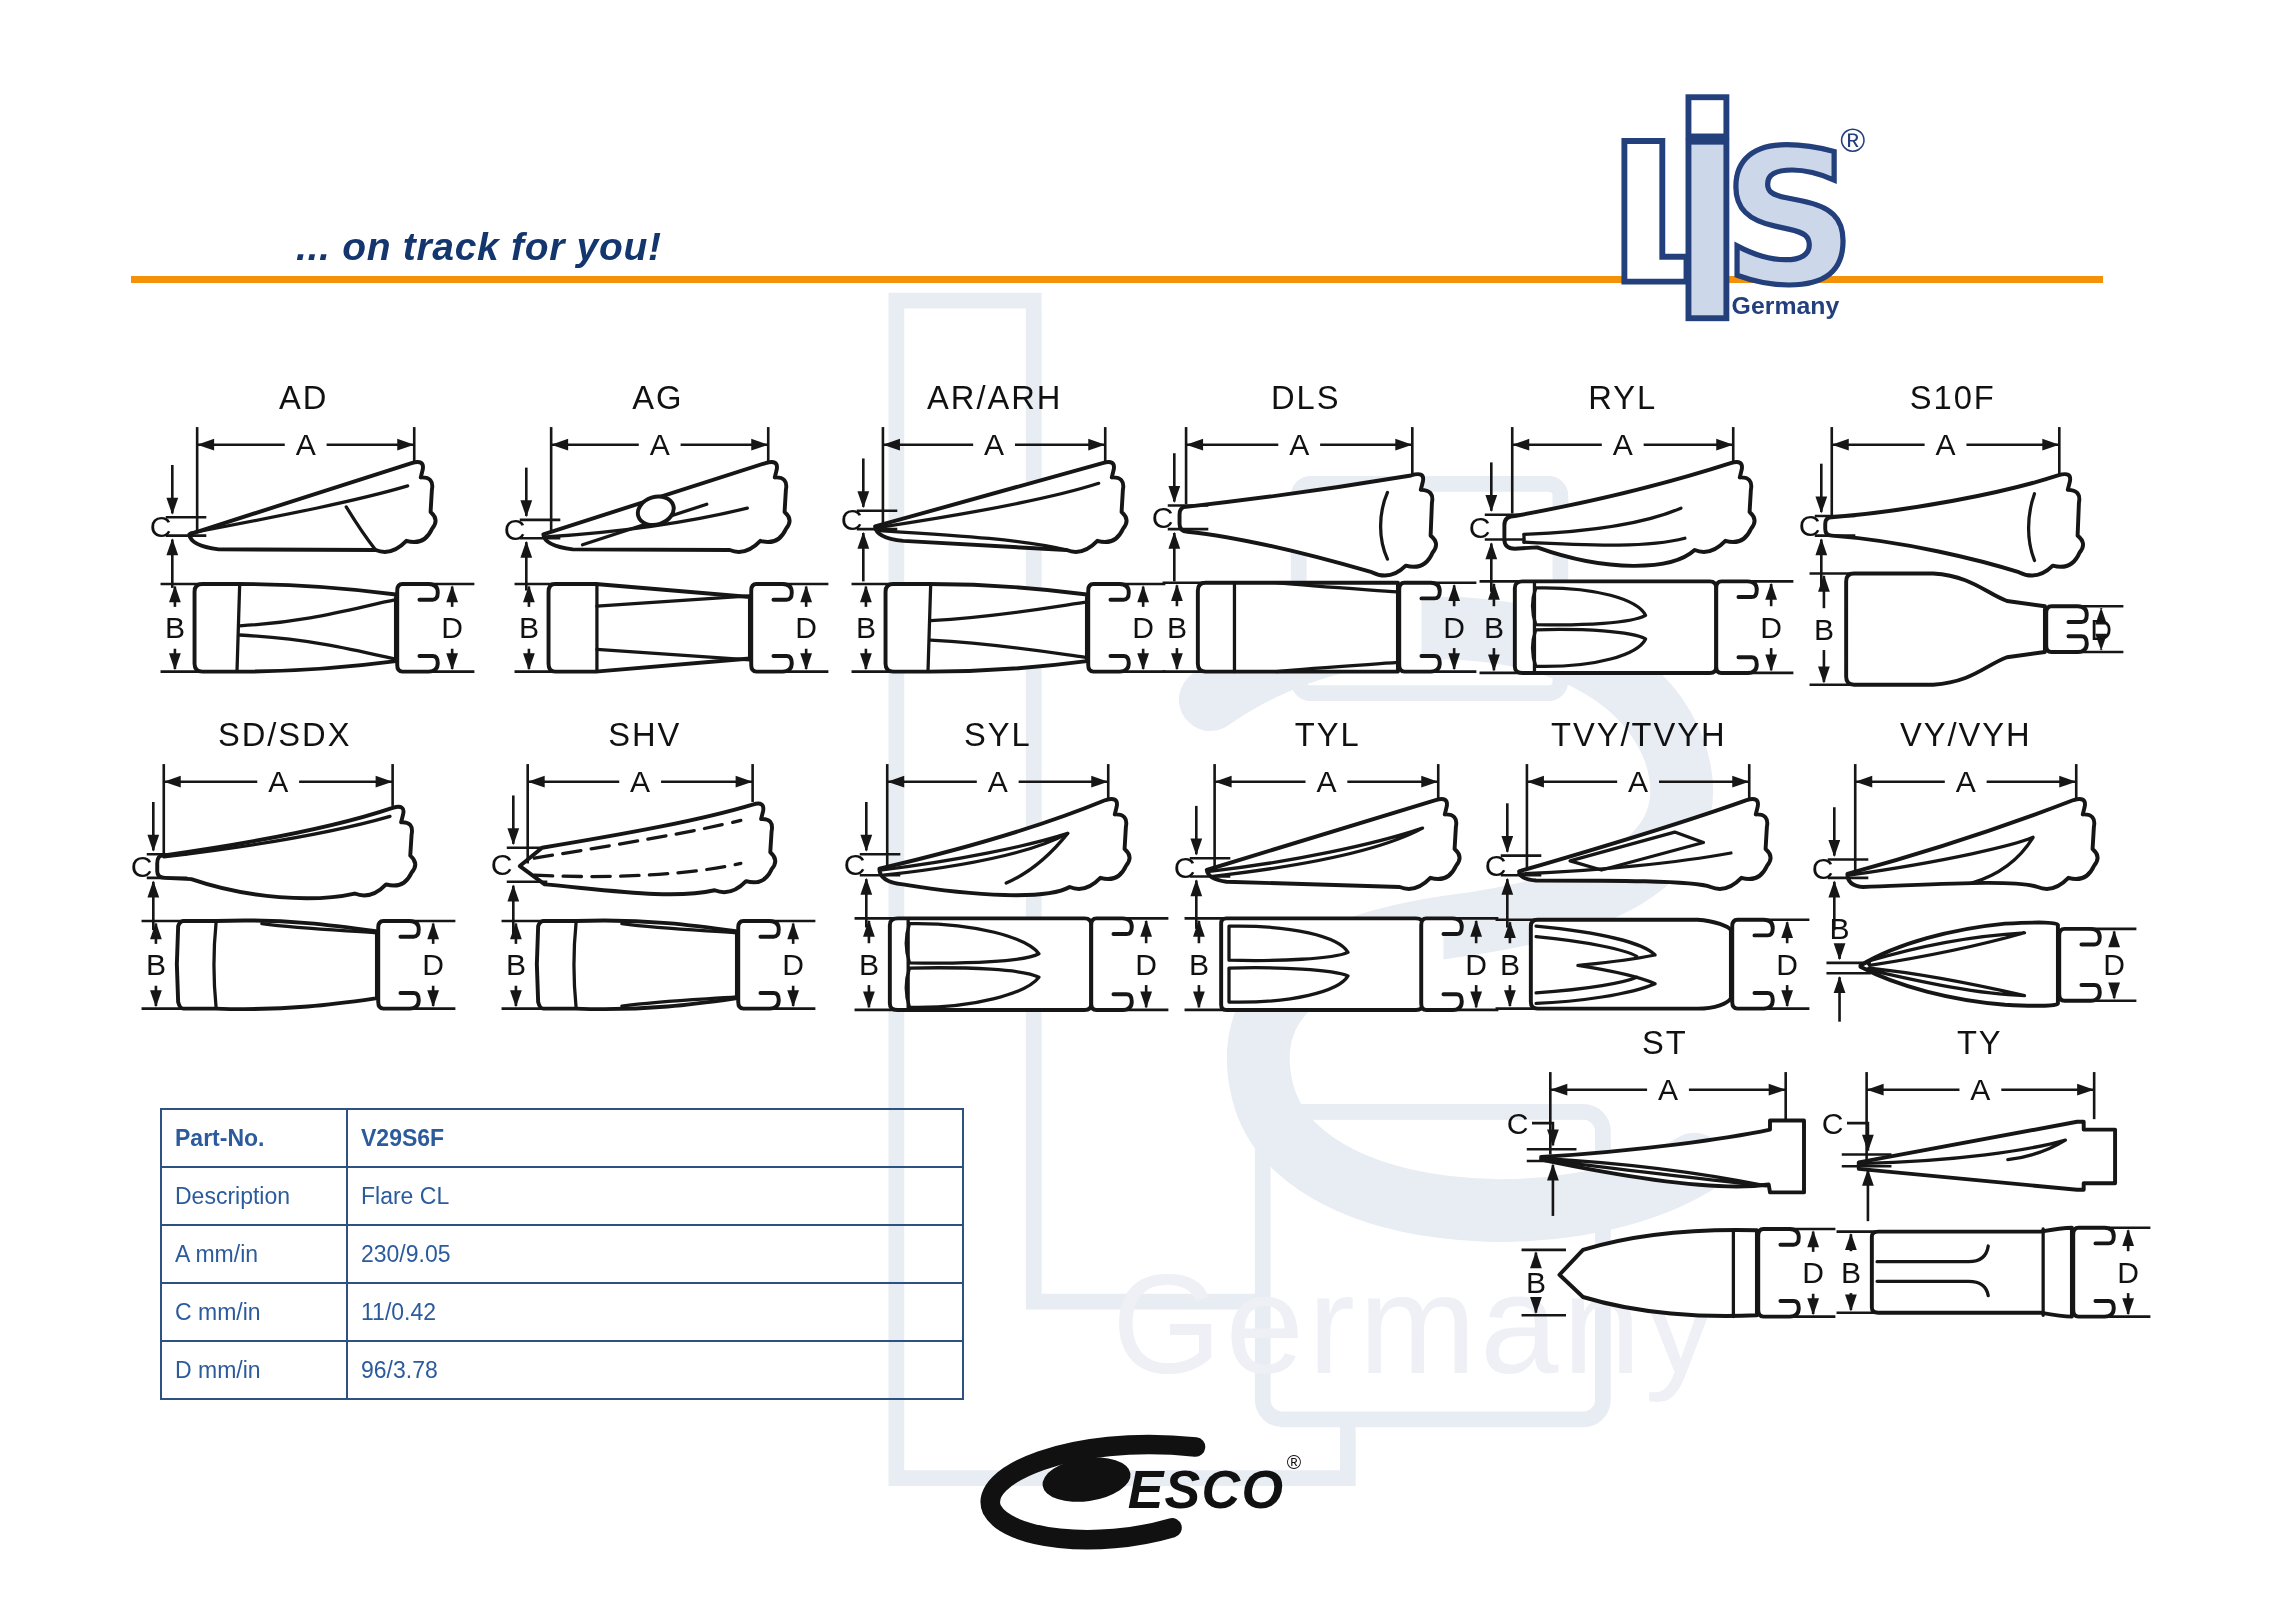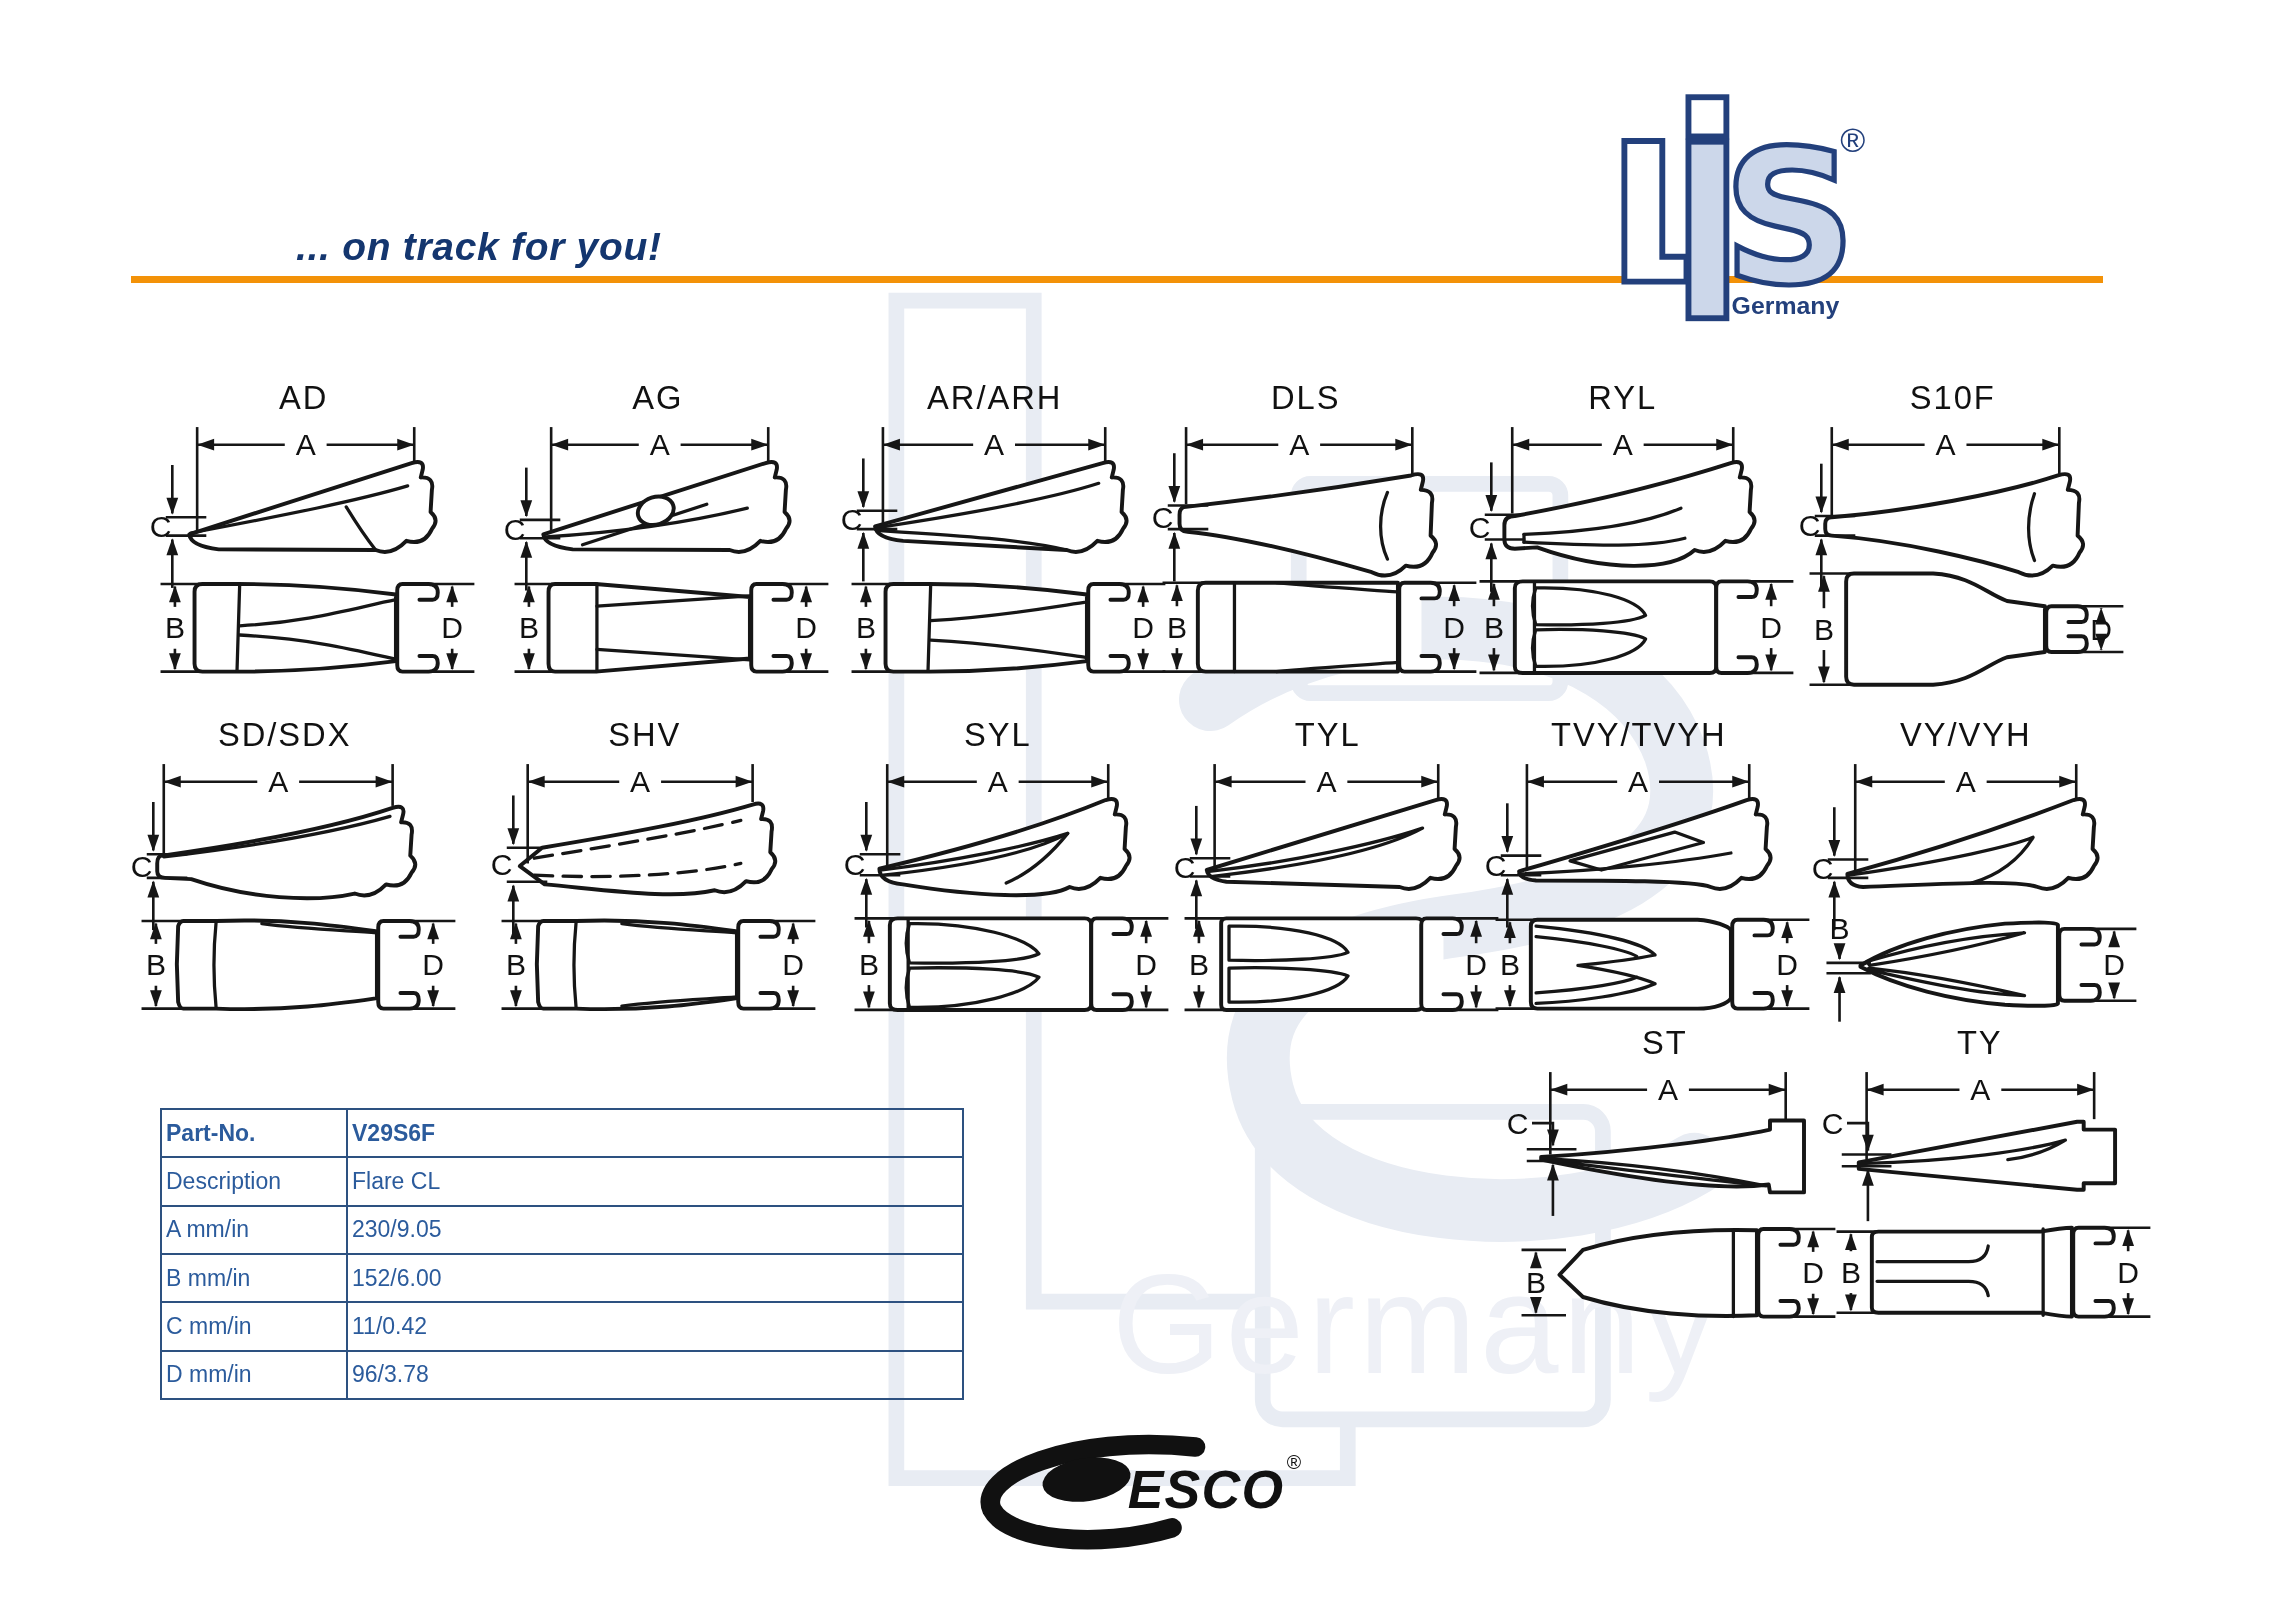--- a/index.html
+++ b/index.html
@@ -21,21 +21,21 @@
   .dimT{font-family:"Liberation Sans",sans-serif;font-size:46px;fill:#111;text-anchor:middle;}
   .art .f{fill:#ffffff;stroke:#161616;stroke-width:6;stroke-linejoin:round;stroke-linecap:round;}
   .art .s{fill:none;stroke:#161616;stroke-width:5;stroke-linejoin:round;stroke-linecap:round;}
   .art .dash{fill:none;stroke:#161616;stroke-width:5;stroke-dasharray:28 16;stroke-linecap:round;}
   .dim line{stroke:#161616;stroke-width:4;}
   .dim path{fill:none;stroke:#161616;stroke-width:4;}
   .dim polygon{fill:#161616;stroke:none;}
   
   .spec{position:absolute;left:160px;top:1108px;width:804px;height:292px;
         border-collapse:collapse;table-layout:fixed;font-size:23px;color:#2b5b9c;}
-  .spec td{border:2px solid #2d5180;padding:0 0 0 4px;vertical-align:middle;height:41px;}
+  .spec td{border:2px solid #2d5180;padding:0 0 0 13px;vertical-align:middle;height:41px;}
   .spec{border:2.6px solid #2d5180;}
   .spec tr.hd td{font-weight:bold;}
   
   .esco-svg{position:absolute;left:952px;top:1430px;}
 </style>
 </head>
 <body>
 
 <div id="page">
 
@@ -807,24 +807,20 @@
         </tr>
       <tr>
         <td>Description</td>
         <td>Flare CL</td>
         </tr>
       <tr>
         <td>A mm/in</td>
         <td>230/9.05</td>
         </tr>
       <tr>
-        <td>B mm/in</td>
-        <td>152/6.00</td>
-        </tr>
-      <tr>
         <td>C mm/in</td>
         <td>11/0.42</td>
         </tr>
       <tr>
         <td>D mm/in</td>
         <td>96/3.78</td>
         </tr>
     </tbody>
   </table>
 

